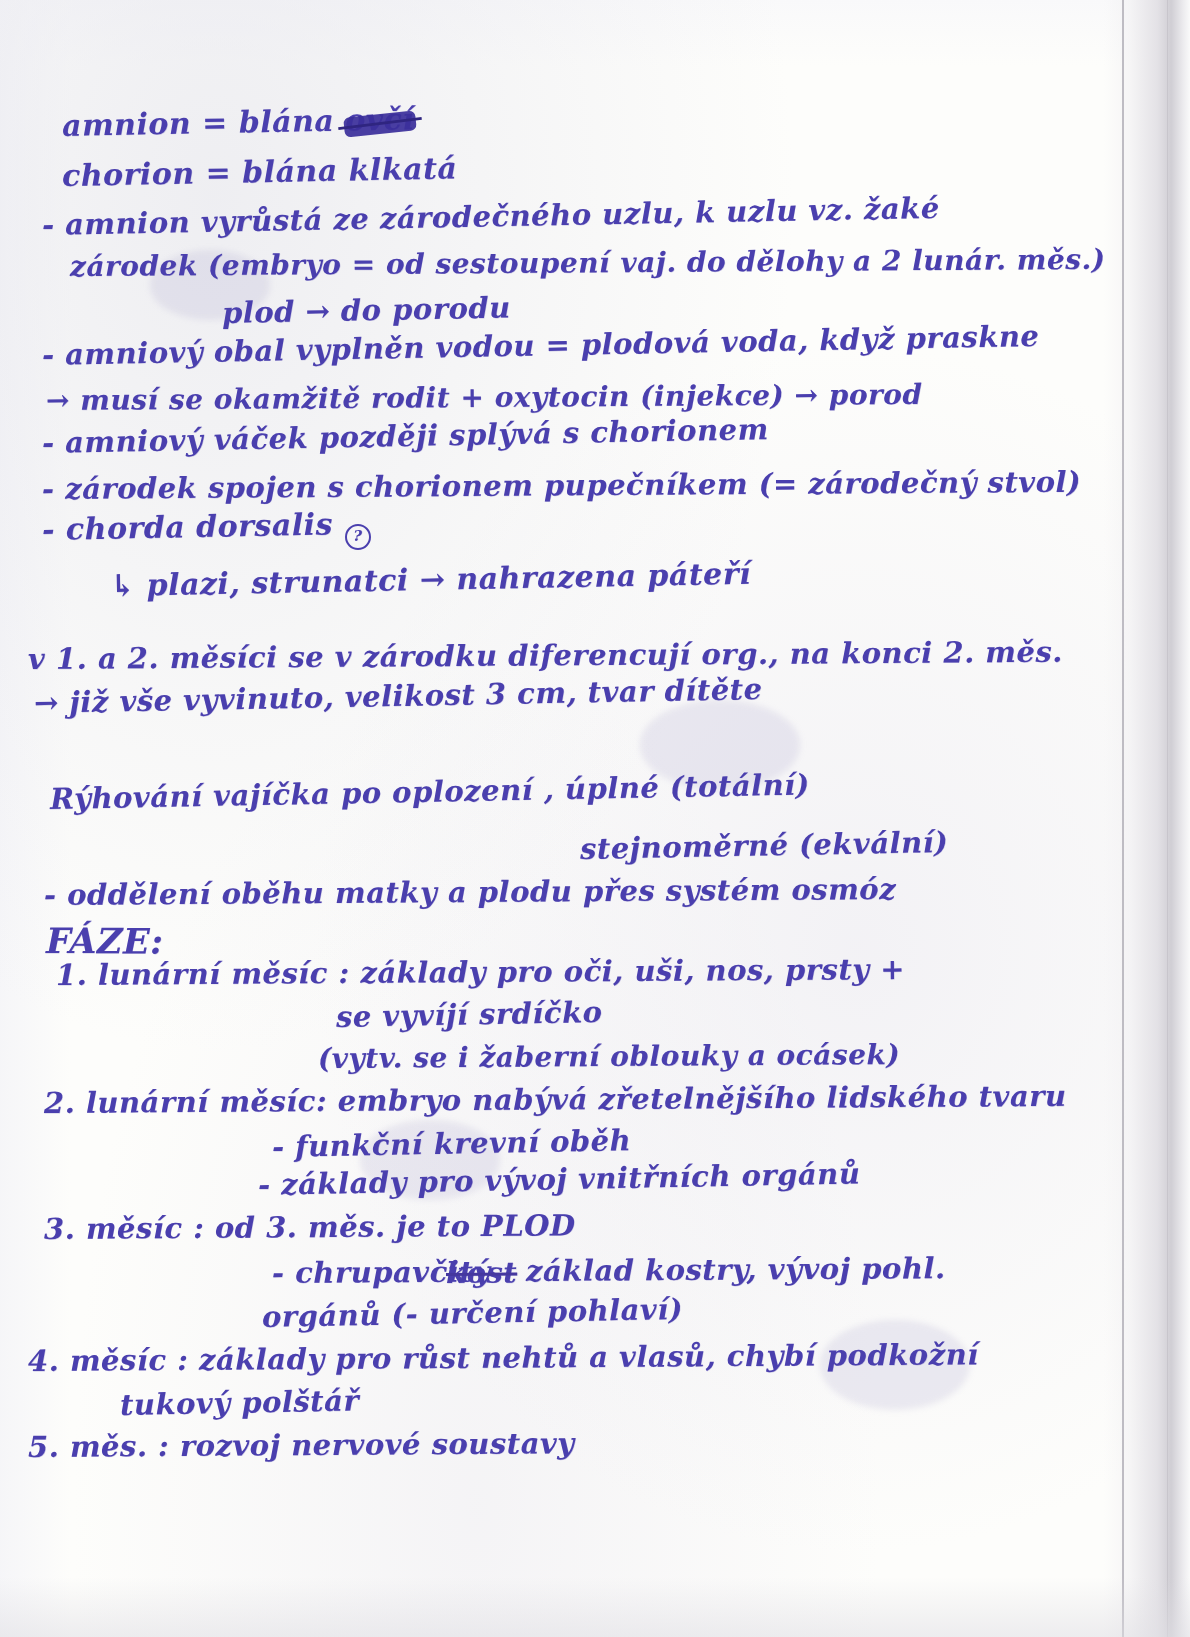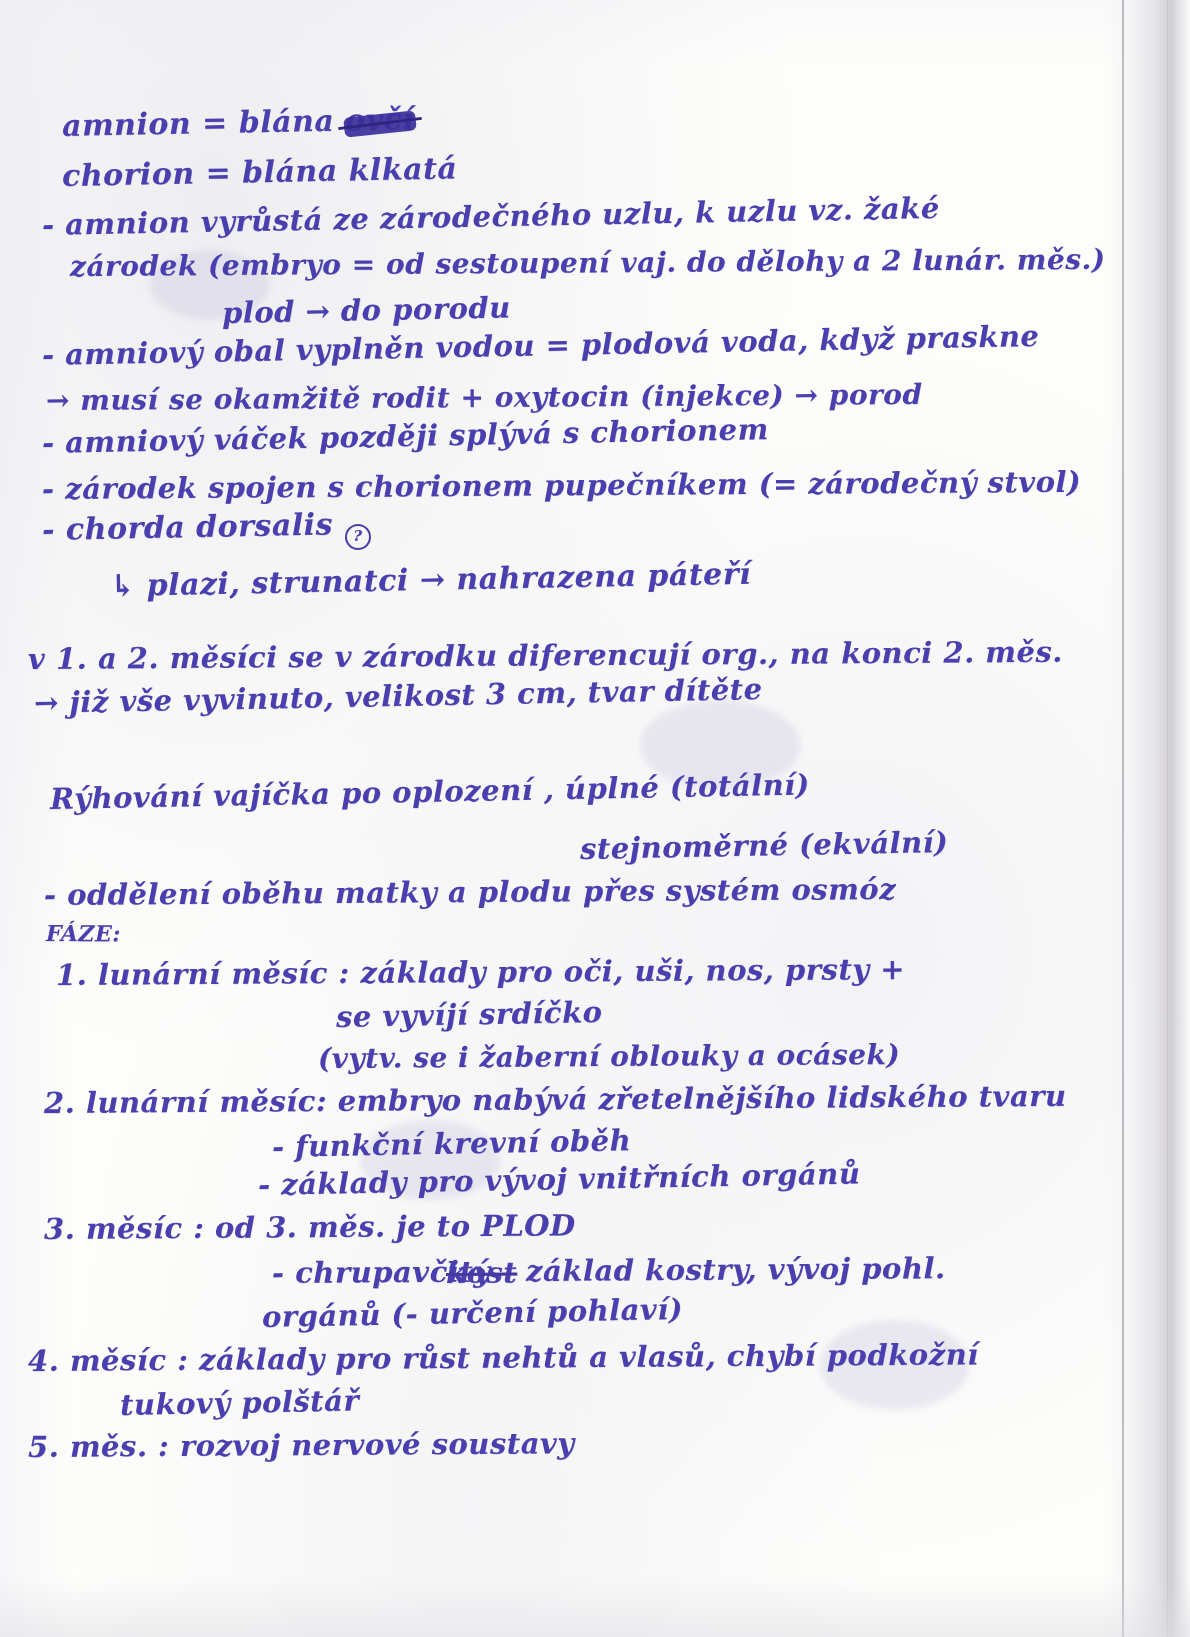--- a/index.html
+++ b/index.html
@@ -139,21 +139,21 @@
     <span class="circled">?</span>
   </div>
 
   <div class="hw l2" style="left:110px; top:568px; font-size:30px;">↳ plazi, strunatci → nahrazena páteří</div>
   <div class="hw l3" style="left:28px; top:642px; font-size:29px;">v 1. a 2. měsíci se v zárodku diferencují org., na konci 2. měs.</div>
   <div class="hw l2" style="left:34px; top:686px; font-size:29px;">→ již vše vyvinuto, velikost 3 cm, tvar dítěte</div>
 
   <div class="hw l2" style="left:50px; top:782px; font-size:29px;">Rýhování vajíčka po oplození , úplné (totální)</div>
   <div class="hw l2" style="left:580px; top:832px; font-size:29px;">stejnoměrné (ekvální)</div>
   <div class="hw l3" style="left:44px; top:878px; font-size:29px;">- oddělení oběhu matky a plodu přes systém osmóz</div>
-  <div class="hw l5" style="left:46px; top:920px; font-size:22px;">FÁZE:</div>
+  <div class="hw l5" style="left:46px; top:920px; font-size:35px;">FÁZE:</div>
 
   <div class="hw l3" style="left:56px; top:958px; font-size:29px;">1. lunární měsíc : základy pro oči, uši, nos, prsty +</div>
   <div class="hw l2" style="left:336px; top:1000px; font-size:29px;">se vyvíjí srdíčko</div>
   <div class="hw l3" style="left:318px; top:1042px; font-size:28px;">(vytv. se i žaberní oblouky a ocásek)</div>
 
   <div class="hw l3" style="left:44px; top:1086px; font-size:29px;">2. lunární měsíc: embryo nabývá zřetelnějšího lidského tvaru</div>
   <div class="hw l2" style="left:272px; top:1130px; font-size:29px;">- funkční krevní oběh</div>
   <div class="hw l2" style="left:258px; top:1168px; font-size:29px;">- základy pro vývoj vnitřních orgánů</div>
 
   <div class="hw l3" style="left:44px; top:1212px; font-size:29px;">3. měsíc : od 3. měs. je to PLOD</div>

